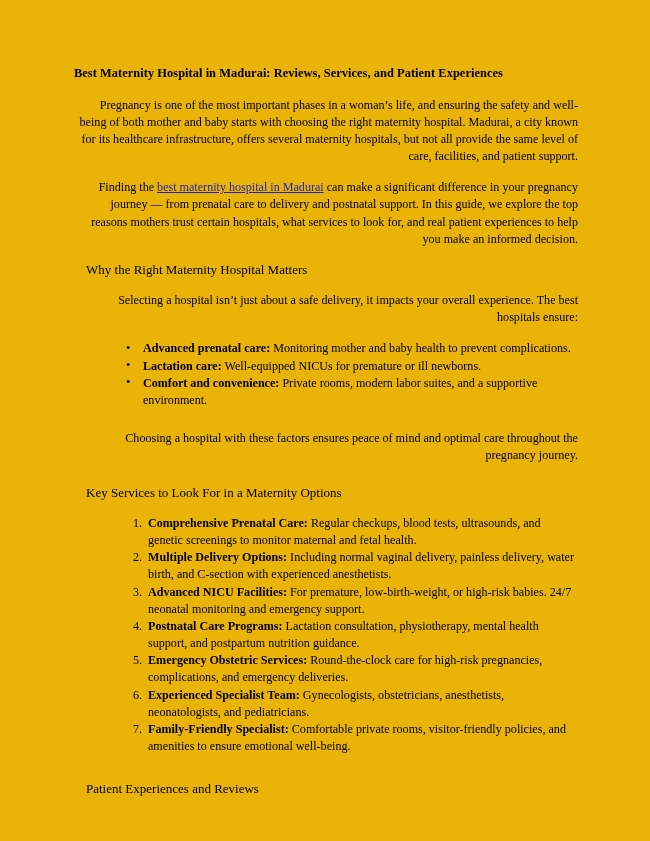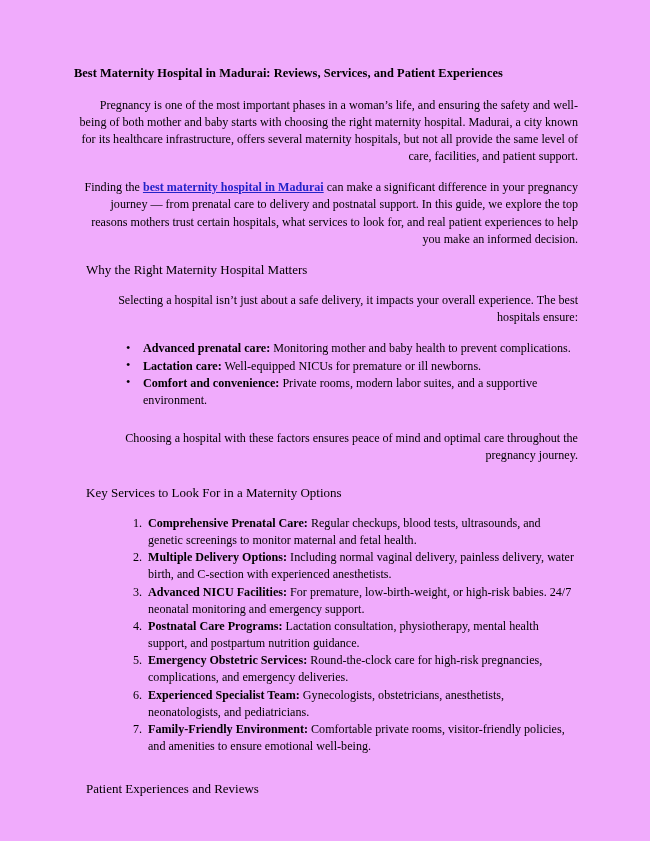--- a/index.html
+++ b/index.html
@@ -11,21 +11,21 @@
     width: 650px;
     height: 841px;
     font-family: "Liberation Serif", "DejaVu Serif", serif;
     color: #000000;
     -webkit-font-smoothing: antialiased;
   }
   .page {
     position: relative;
     width: 650px;
     height: 841px;
-    background: #f0abfc;
+    background: #eab308;
     box-sizing: border-box;
     padding: 66px 72px 0 74px;
     overflow: hidden;
   }
   .doc-title {
     font-size: 12.4px;
     font-weight: bold;
     line-height: 1.25;
     margin: 0 0 15px 0;
     letter-spacing: 0.05px;
@@ -37,21 +37,21 @@
     text-align: right;
   }
   .section-heading {
     font-size: 13px;
     font-weight: normal;
     line-height: 1.3;
     margin: 0 0 13px 12px;
   }
   a.doc-link {
     color: #2323c8;
-    font-weight: bold;
+    font-weight: normal;
     text-decoration: underline;
   }
   ul.bullet-list {
     margin: 0 0 14px 0;
     padding: 0 0 0 52px;
     list-style: none;
   }
   ul.bullet-list > li {
     font-size: 12.1px;
     line-height: 1.40;
@@ -123,20 +123,20 @@
 
   <h2 class="section-heading">Key Services to Look For in a Maternity Options</h2>
 
   <ol class="number-list">
     <li><span class="lead-in">Comprehensive Prenatal Care:</span><span> Regular checkups, blood tests, ultrasounds, and genetic screenings to monitor maternal and fetal health.</span></li>
     <li><span class="lead-in">Multiple Delivery Options:</span><span> Including normal vaginal delivery, painless delivery, water birth, and C-section with experienced anesthetists.</span></li>
     <li><span class="lead-in">Advanced NICU Facilities:</span><span> For premature, low-birth-weight, or high-risk babies. 24/7 neonatal monitoring and emergency support.</span></li>
     <li><span class="lead-in">Postnatal Care Programs:</span><span> Lactation consultation, physiotherapy, mental health support, and postpartum nutrition guidance.</span></li>
     <li><span class="lead-in">Emergency Obstetric Services:</span><span> Round-the-clock care for high-risk pregnancies, complications, and emergency deliveries.</span></li>
     <li><span class="lead-in">Experienced Specialist Team:</span><span> Gynecologists, obstetricians, anesthetists, neonatologists, and pediatricians.</span></li>
-    <li><span class="lead-in">Family-Friendly Environment:</span><span> Comfortable private rooms, visitor-friendly policies, and amenities to ensure emotional well-being.</span></li>
+    <li><span class="lead-in">Family-Friendly Specialist:</span><span> Comfortable private rooms, visitor-friendly policies, and amenities to ensure emotional well-being.</span></li>
   </ol>
 
   <div class="spacer-md"></div>
 
   <h2 class="section-heading">Patient Experiences and Reviews</h2>
 
 </div>
 
 </body></html>

